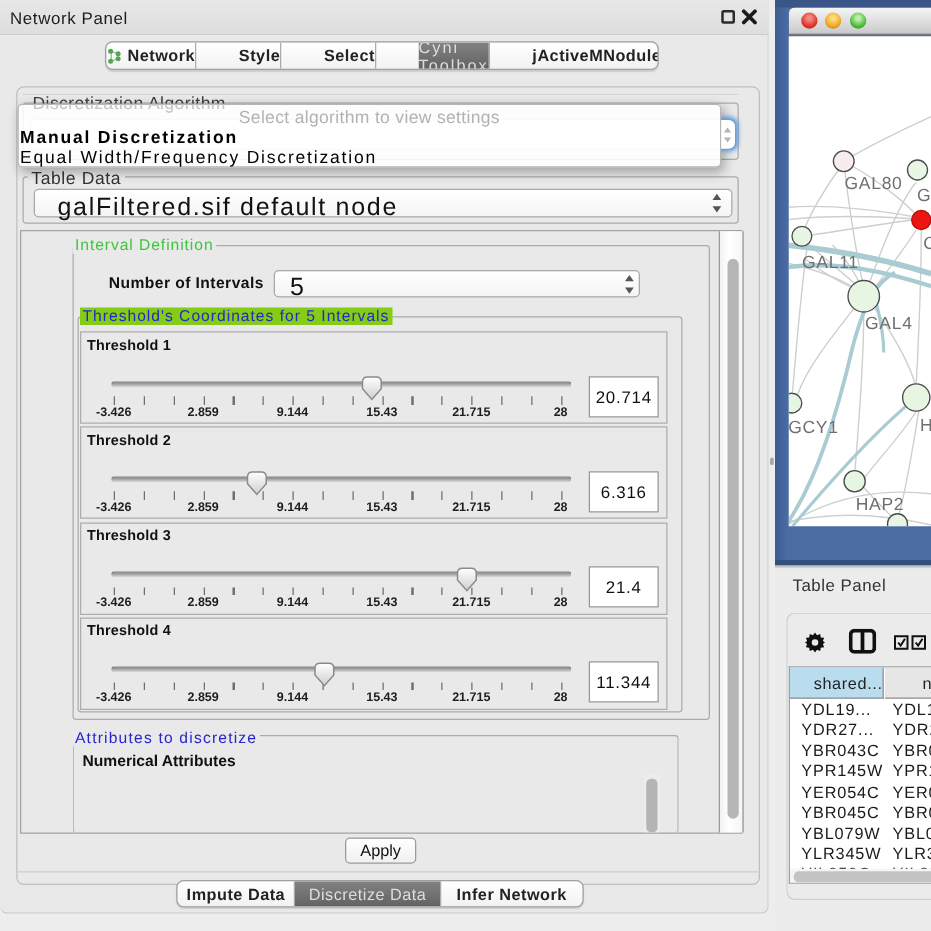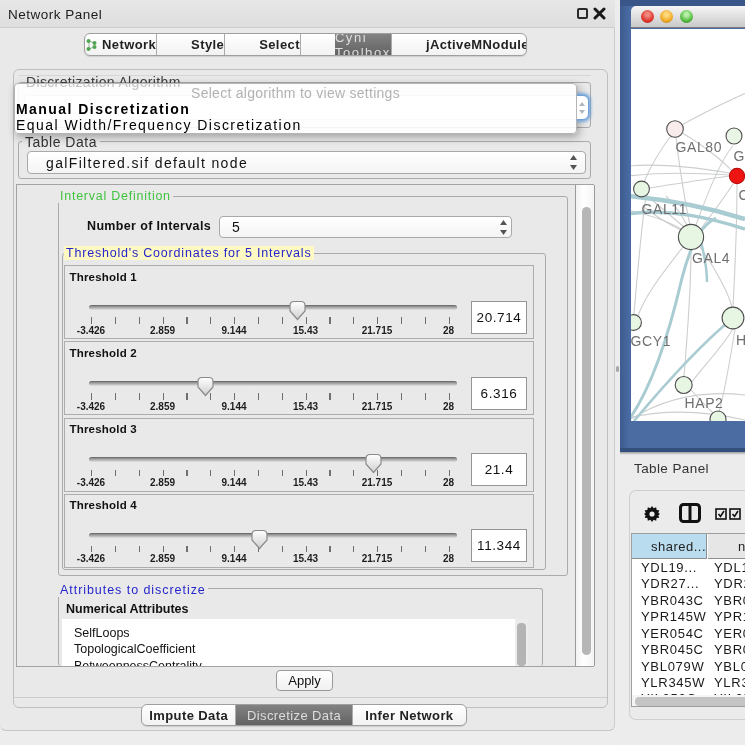--- a/index.html
+++ b/index.html
@@ -20,21 +20,21 @@
   box-shadow:0 1px 1px rgba(0,0,0,0.12); }
 .seg { display:flex; align-items:center; justify-content:center;
   font-size:13px; font-weight:bold; color:#222; height:100%; letter-spacing:0.4px;
   border-right:1px solid #ababab; }
 .seg:last-child { border-right:none; }
 .seg.dark { background:linear-gradient(#828282,#636363); color:#dedede; font-weight:normal; }
 
 .group { position:absolute; border:1px solid #ababab; border-radius:3px; }
 
 .combo { position:absolute; background:linear-gradient(#ffffff,#f4f4f4);
-  border:1px solid #a9a9a9; border-radius:4px; font-size:14px; color:#111; letter-spacing:1.35px; }
+  border:1px solid #a9a9a9; border-radius:4px; font-size:20px; color:#111; letter-spacing:1.35px; }
 .combo .v { position:absolute; left:18px; top:3px; }
 
 .tpanel { position:absolute; border:1px solid #adadad; background:#e9e9e9; }
 .tlabel { position:absolute; left:5px; top:4.5px; font-size:11.5px; font-weight:bold; color:#111; letter-spacing:0.2px; }
 .track { position:absolute; height:5px; border-radius:3px;
   background:linear-gradient(#878787,#e2e2e2); border-top:1px solid #6f6f6f; }
 .vbox { position:absolute; width:56px; height:33px; background:#ffffff;
   border:1px solid #959595; font-size:13.5px; color:#111; letter-spacing:0.6px;
   display:flex; align-items:center; justify-content:center; }
 .ticklabel { position:absolute; font-size:10px; font-weight:bold; color:#1d1d1d;
@@ -104,21 +104,21 @@
     <div class="abs" style="left:70px;top:34px;font-size:12.5px;font-weight:bold;color:#111;letter-spacing:0.35px;">Number of Intervals</div>
     <div class="combo" style="left:202px;top:31px;width:293px;height:22px;">
         <span class="v" style="left:12px;top:2px;">5</span>
       </div>
     <svg class="abs" style="left:482px;top:34px;" width="9" height="17" viewBox="0 0 9 17">
       <path d="M4.5 1 L8 6 L1 6 Z" fill="#555"></path>
         <path d="M4.5 16 L8 11 L1 11 Z" fill="#555"></path>
     </svg>
 
     <div class="group" style="left:45px;top:68px;width:484px;height:317px;"></div>
-    <div class="abs" style="left:47px;top:61px;font-size:12.5px;color:#2626cc;background:#fef9c3;padding:0 2px;letter-spacing:0.8px;">Threshold's Coordinates for 5 Intervals</div>
+    <div class="abs" style="left:47px;top:61px;font-size:12.5px;color:#2626cc;background:#84cc16;padding:0 2px;letter-spacing:0.8px;">Threshold's Coordinates for 5 Intervals</div>
     <div class="tpanel" style="left:46.5px;top:80.3px;width:470px;height:74px;">
       <div class="tlabel">Threshold 1</div>
       <div class="track" style="left:24.5px;top:38.4px;width:367.5px;"></div>
       <i class="tick" style="left:26.5px;top:51px;"></i>
         <i class="tick" style="left:50.3px;top:51px;"></i>
         <i class="tick" style="left:74.2px;top:51px;"></i>
         <i class="tick" style="left:98.0px;top:51px;"></i>
         <i class="tick" style="left:121.8px;top:51px;"></i>
         <i class="tick" style="left:145.7px;top:51px;"></i>
         <i class="tick" style="left:169.5px;top:51px;"></i>
@@ -233,23 +233,20 @@
       <svg style="position:absolute;left:185.0px;top:34px;" width="19" height="21" viewBox="0 0 19 21">
           <defs></defs>
           <path d="M2 5.5 Q2 1.5 6 1.5 L13 1.5 Q17 1.5 17 5.5 L17 11 L9.5 19.5 L2 11 Z" fill="url(#thg)" stroke="#8a8a8a" stroke-width="1.2"></path>
         </svg>
       <div class="vbox" style="left:406.5px;top:34.7px;">11.344</div>
     </div>
 
     <div class="group" style="left:41px;top:403px;width:485px;height:78px;border-bottom:none;"></div>
     <div class="abs" style="left:41px;top:398px;font-size:12.5px;color:#2626cc;background:#e9e9e9;padding:0 2px;letter-spacing:0.95px;">Attributes to discretize</div>
     <div class="abs" style="left:49px;top:417px;font-size:12.5px;font-weight:bold;color:#111;">Numerical Attributes</div>
-    <div class="abs" style="left:45px;top:434px;width:466px;height:47px;background:#ffffff;font-size:12.5px;color:#111;">
-      <div style="padding:6px 0 0 12px;line-height:16.4px;">SelfLoops<br>TopologicalCoefficient<br>BetweennessCentrality</div>
-    </div>
     <div class="abs" style="left:498px;top:434px;width:13px;height:47px;background:#ececec;"></div>
     <div class="abs" style="left:500px;top:438px;width:9px;height:43px;background:#b4b4b4;border-radius:4px;"></div>
   </div>
 
   <div class="abs" style="left:575px;top:185px;width:20px;height:481px;background:linear-gradient(90deg,#f2f2f2,#ffffff 40%,#f5f5f5);border-left:1px solid #9a9a9a;border-right:1px solid #9a9a9a;"></div>
   <div class="abs" style="left:581.5px;top:207px;width:9px;height:448px;background:#b6b6b6;border-radius:5px;"></div>
 
   <div class="abs" style="left:276px;top:670px;width:57px;height:21px;background:linear-gradient(#ffffff,#f0f0f0);border:1px solid #9a9a9a;border-radius:4px;font-size:13px;color:#111;display:flex;align-items:center;justify-content:center;">Apply</div>
   <div class="abs" style="left:13px;top:697px;width:594px;height:1px;background:#cdcdcd;"></div>
 </div>

